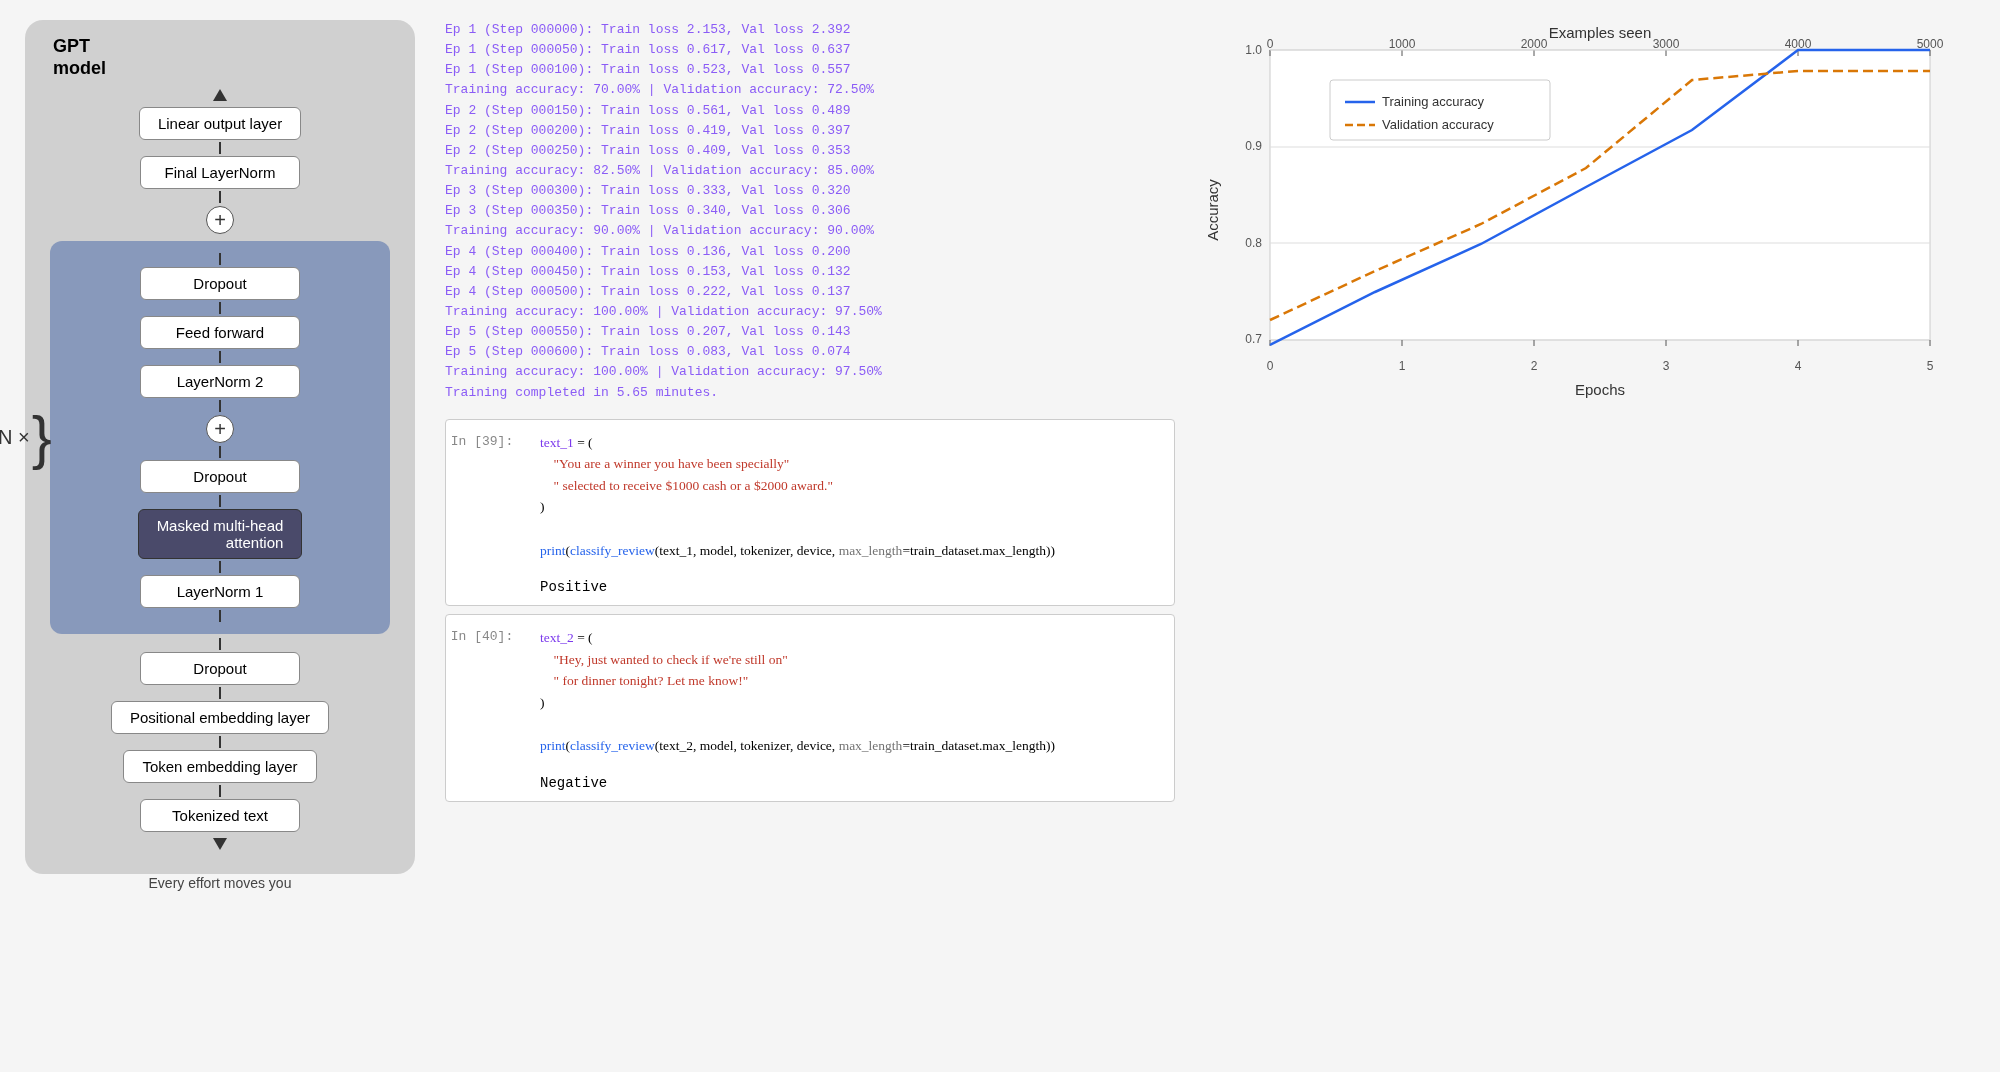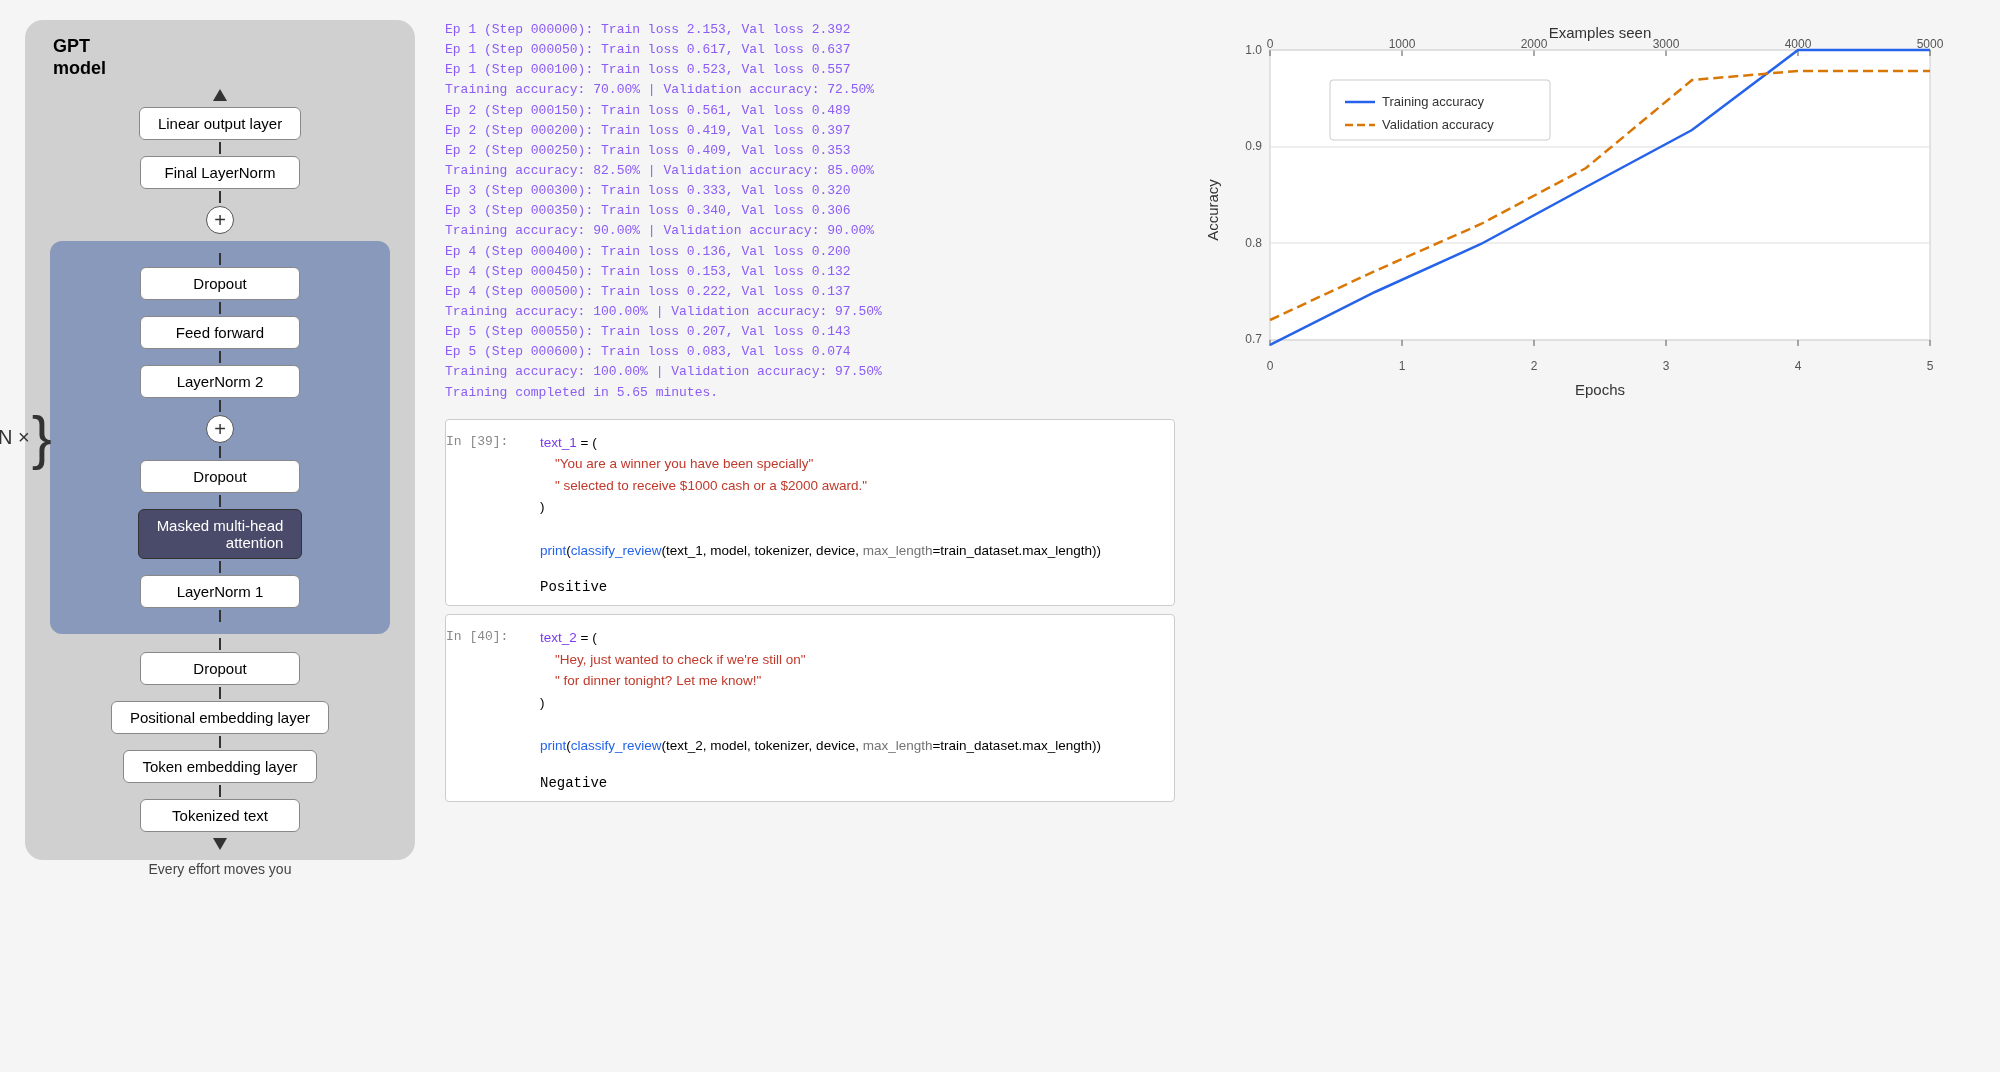--- a/index.html
+++ b/index.html
@@ -18,21 +18,21 @@
       width: 430px;
       padding: 20px 10px 10px 20px;
       display: flex;
       flex-direction: column;
       align-items: center;
     }
 
     .gpt-outer {
       background: #d0d0d0;
       border-radius: 18px;
-      padding: 16px 20px 6px 20px;
+      padding: 16px 20px 20px 20px;
       width: 390px;
       display: flex;
       flex-direction: column;
       align-items: center;
       position: relative;
     }
 
     .gpt-title {
       font-weight: bold;
       font-size: 18px;
@@ -165,25 +165,25 @@
       display: flex;
       flex-direction: row;
     }
 
     .cell-label {
       font-family: 'Courier New', monospace;
       font-size: 13px;
       color: #888;
       padding: 14px 8px 0 0;
       min-width: 80px;
-      text-align: left;
+      text-align: center;
     }
 
     .cell-code {
-      font-family: Liberation Sans, sans-serif;
+      font-family: Liberation Serif, serif;
       font-size: 13.5px;
       padding: 12px 14px;
       line-height: 1.6;
       flex: 1;
     }
 
     .cell-output {
       font-family: 'Courier New', monospace;
       font-size: 14px;
       color: #000000;

